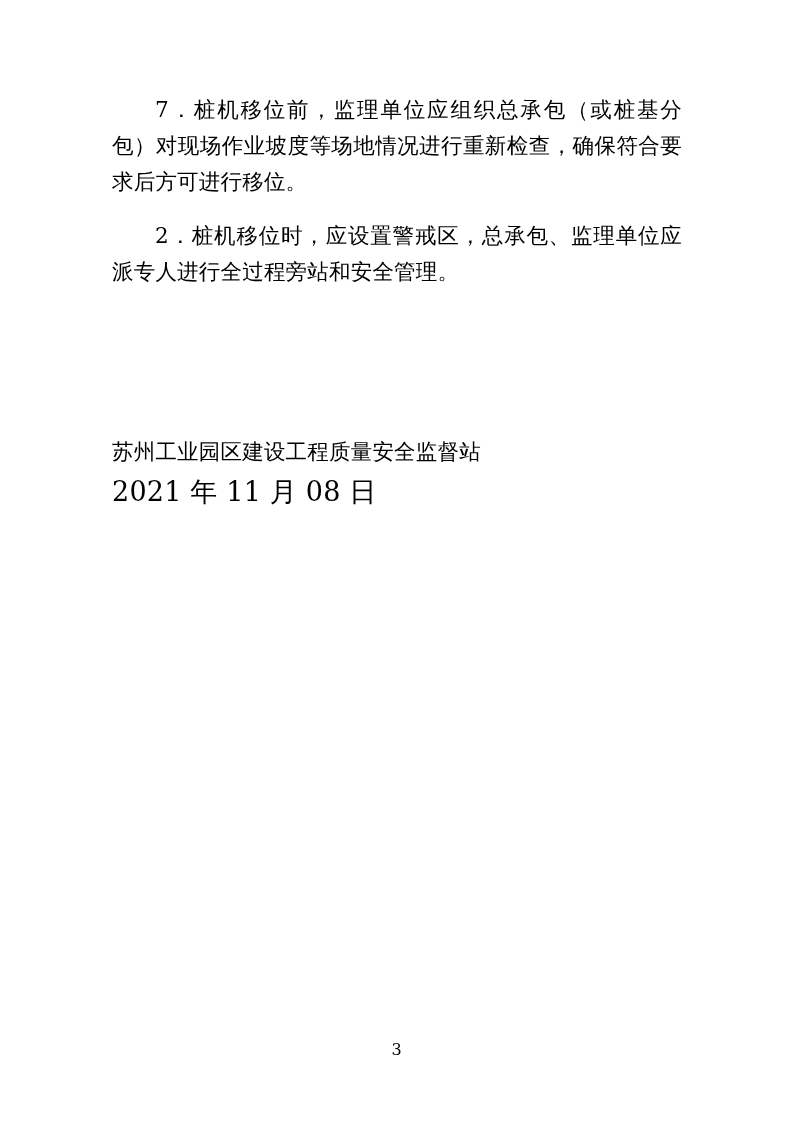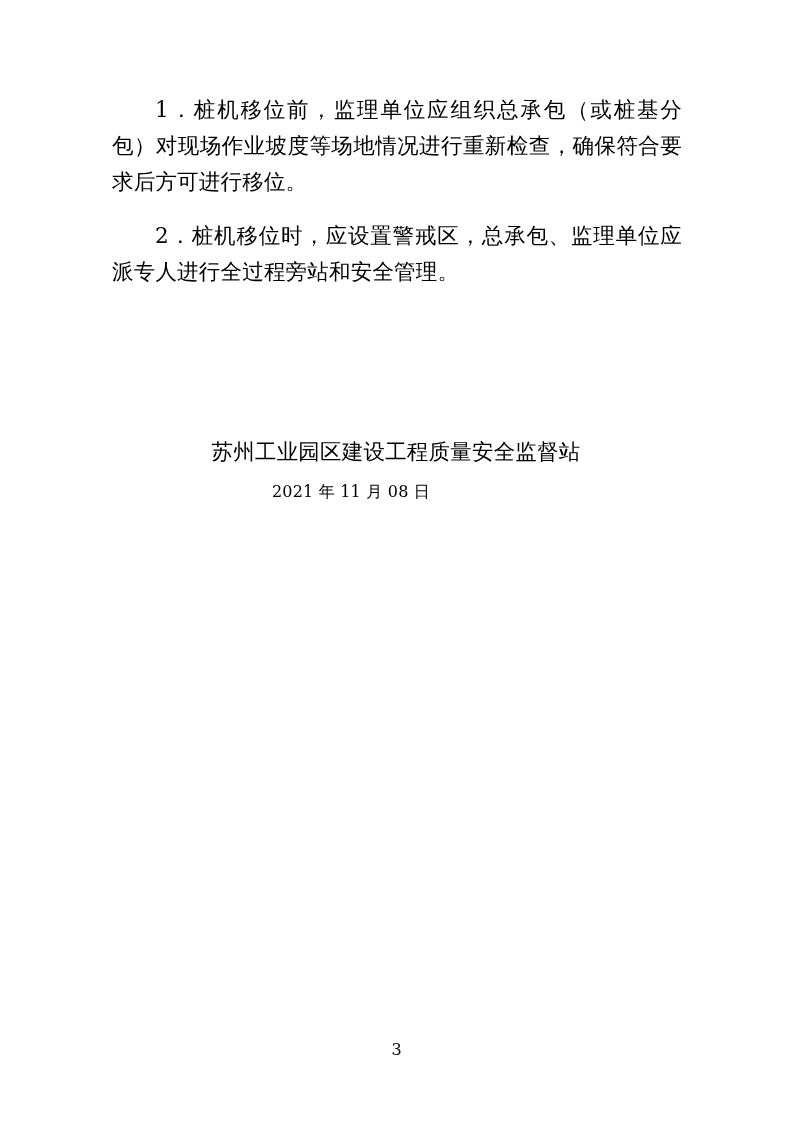--- a/index.html
+++ b/index.html
@@ -39,51 +39,51 @@
     letter-spacing: 0.2px;
   }
   .para + .para {
     margin-top: 18px;
   }
   .signature-block {
     position: absolute;
     left: 112px;
     top: 432px;
     width: 570px;
-    text-align: center;
+    text-align: left;
   }
   .sig-line {
     font-size: 21.5px;
     line-height: 40px;
     letter-spacing: 0.2px;
     padding-right: 2px;
   }
   .sig-date {
-    font-size: 16px;
+    font-size: 27px;
     line-height: 40px;
     padding-right: 92px;
     letter-spacing: 0.2px;
   }
   .page-number {
     position: absolute;
     left: 0;
     top: 1040px;
     width: 793px;
     text-align: center;
     font-size: 16px;
     color: #000000;
   }
 </style>
 </head>
 <body>
 
 <div class="page">
 
   <div class="content">
-    <p class="para">1．桩机移位前，监理单位应组织总承包（或桩基分包）对现场作业坡度等场地情况进行重新检查，确保符合要求后方可进行移位。</p>
+    <p class="para">7．桩机移位前，监理单位应组织总承包（或桩基分包）对现场作业坡度等场地情况进行重新检查，确保符合要求后方可进行移位。</p>
     <p class="para">2．桩机移位时，应设置警戒区，总承包、监理单位应派专人进行全过程旁站和安全管理。</p>
   </div>
 
   <div class="signature-block">
     <div class="sig-line">苏州工业园区建设工程质量安全监督站</div>
     <div class="sig-date">2021 年 11 月 08 日</div>
   </div>
 
   <div class="page-number">3</div>
 

